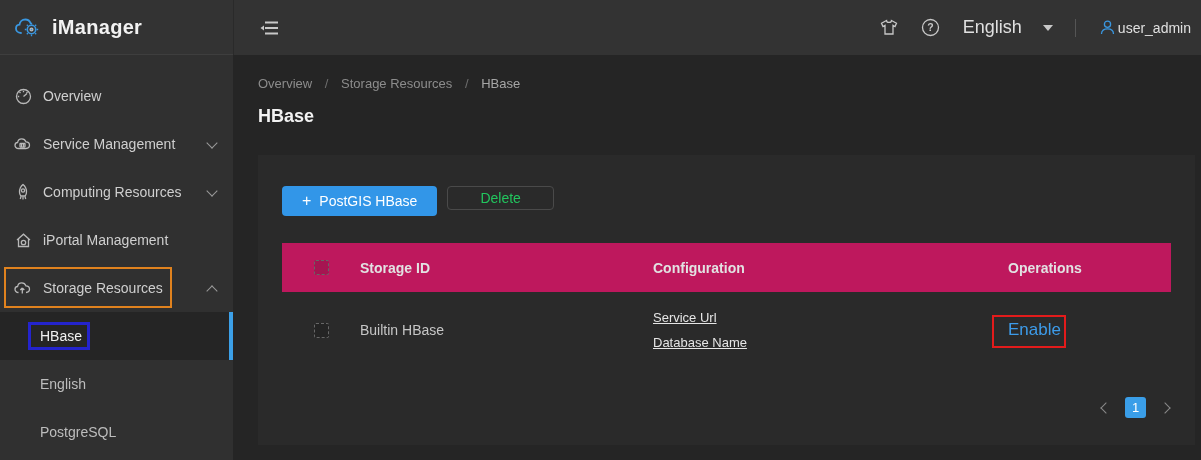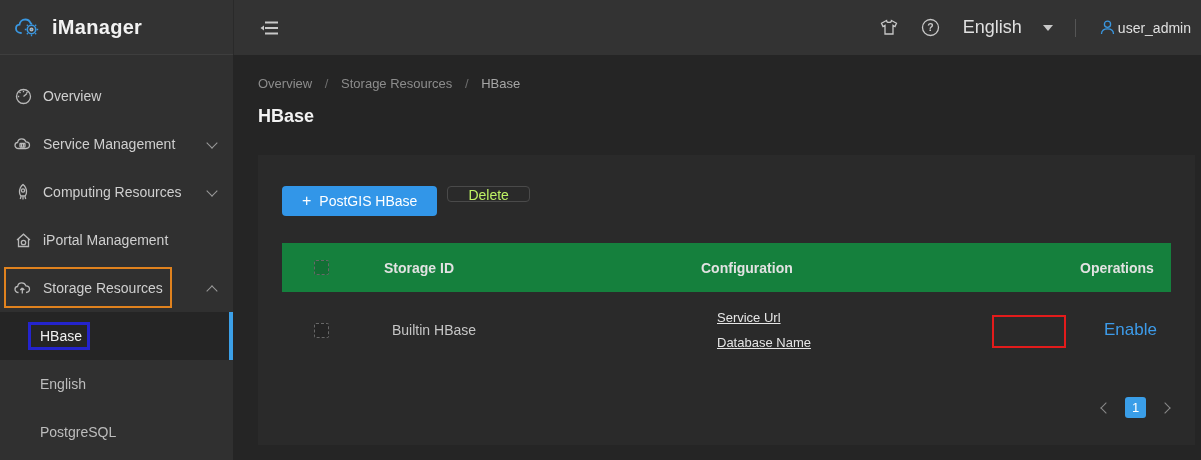--- a/index.html
+++ b/index.html
@@ -67,32 +67,32 @@
     background:#2a2a2a;
   }
   .toolbar { display:flex; gap:10px; margin:31px 0 0 24px; }
   .btn-primary {
     height:30px; padding:0 20px; background:#3296e8; color:#fff; border:none;
     border-radius:4px; font-size:14px; font-family:inherit; cursor:pointer;
     display:inline-flex; align-items:center; gap:8px;
   }
   .btn-primary .plus { font-size:16px; line-height:1; }
   .btn-ghost {
-    height:16px; padding:0 20px; background:transparent; color:#bef264;
+    height:24px; padding:0 32px; background:transparent; color:#22c55e;
     border:1px solid #4a4a4a; border-radius:4px; font-size:14px; font-family:inherit; cursor:not-allowed;
   }
   .table { margin:27px 24px 0 24px; width:889px; }
   .t-head {
     display:grid; grid-template-columns:78px 293px 355px 1fr;
-    height:49px; align-items:center; background:#15803d;
-    font-size:14px; font-weight:bold; color:#e2e2e2;gap:24px;
+    height:49px; align-items:center; background:#be185d;
+    font-size:14px; font-weight:bold; color:#e2e2e2;
   }
   .t-row {
     display:grid; grid-template-columns:78px 293px 355px 1fr;
-    height:76px; align-items:center; font-size:14px; color:#c6c6c6;gap:32px;
+    height:76px; align-items:center; font-size:14px; color:#c6c6c6;
   }
   .cb-cell { display:flex; justify-content:center; }
   .checkbox { width:15px; height:15px; border:1px dashed #676767; border-radius:2px; background:rgba(0,0,0,.12); cursor:pointer; }
   .config-cell { font-size:13px; color:#e5e5e5; line-height:25px;text-decoration:underline; }
   .link-enable { color:#3d9be9; cursor:pointer; text-decoration:none; font-size:17px; }
   .pagination { display:flex; align-items:center; justify-content:flex-end; gap:15px; margin:29px 24px 0 0; }
   .pg-arrow { width:10px; height:10px; position:relative; cursor:pointer; }
   .pg-arrow::before {
     content:""; position:absolute; top:1px; width:7px; height:7px;
     border-top:1.6px solid #8a8a8a; border-left:1.6px solid #8a8a8a;

